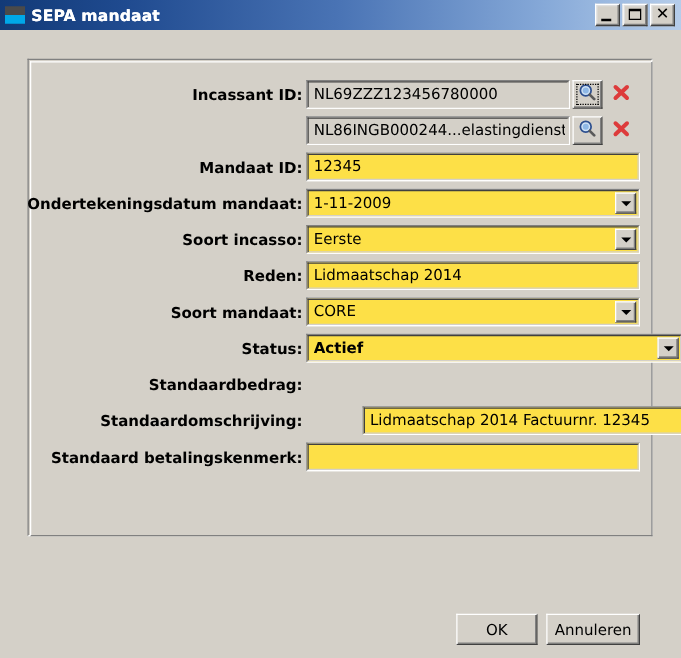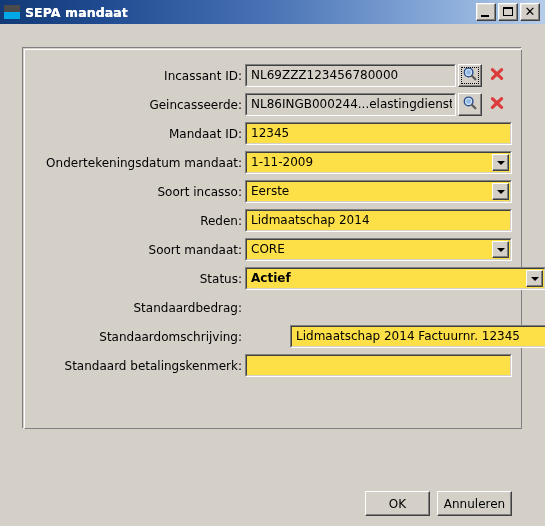--- a/index.html
+++ b/index.html
@@ -170,20 +170,21 @@
   }
   .label {
     position: absolute;
     right: 303px;   
     top: 5px;
     text-align: right;
     white-space: nowrap;
     font-size: 12px;
     color: #000;
     line-height: 14px;
+    font-weight: bold;
   }
 
   
   .ctl {
     position: absolute;
     left: 245px;
     top: 0;
     height: 23px;
     box-sizing: border-box;
   }
@@ -352,21 +353,20 @@
               <span><svg width="16" height="16" viewBox="0 0 16 16">
                   <g stroke="#dd3b3b" stroke-width="3.2" stroke-linecap="round">
                     <line x1="3.4" y1="3.6" x2="12.6" y2="12.4"></line>
                     <line x1="12.6" y1="3.6" x2="3.4" y2="12.4"></line>
                   </g>
                 </svg></span>
             </div>
           </div>
         </div>
         <div class="row">
-          <div class="label">Geincasseerde:</div>
           <div class="ctl" style="width: 211px;">
             <div class="field readonly" style="width: 211px;">
               <div class="inner">
                 <span class="txt">NL86INGB000244...elastingdienst</span>
               </div>
             </div>
             <div class="iconbtn" style="left: 213px;">
               <span><svg width="16" height="16" viewBox="0 0 16 16">
                   <circle cx="6.6" cy="6.4" r="4.3" fill="#cfe2f5" stroke="#2d4f8f" stroke-width="1.4"></circle>
                   <circle cx="6.6" cy="6.4" r="2.4" fill="#8fb8e6" stroke="none"></circle>

